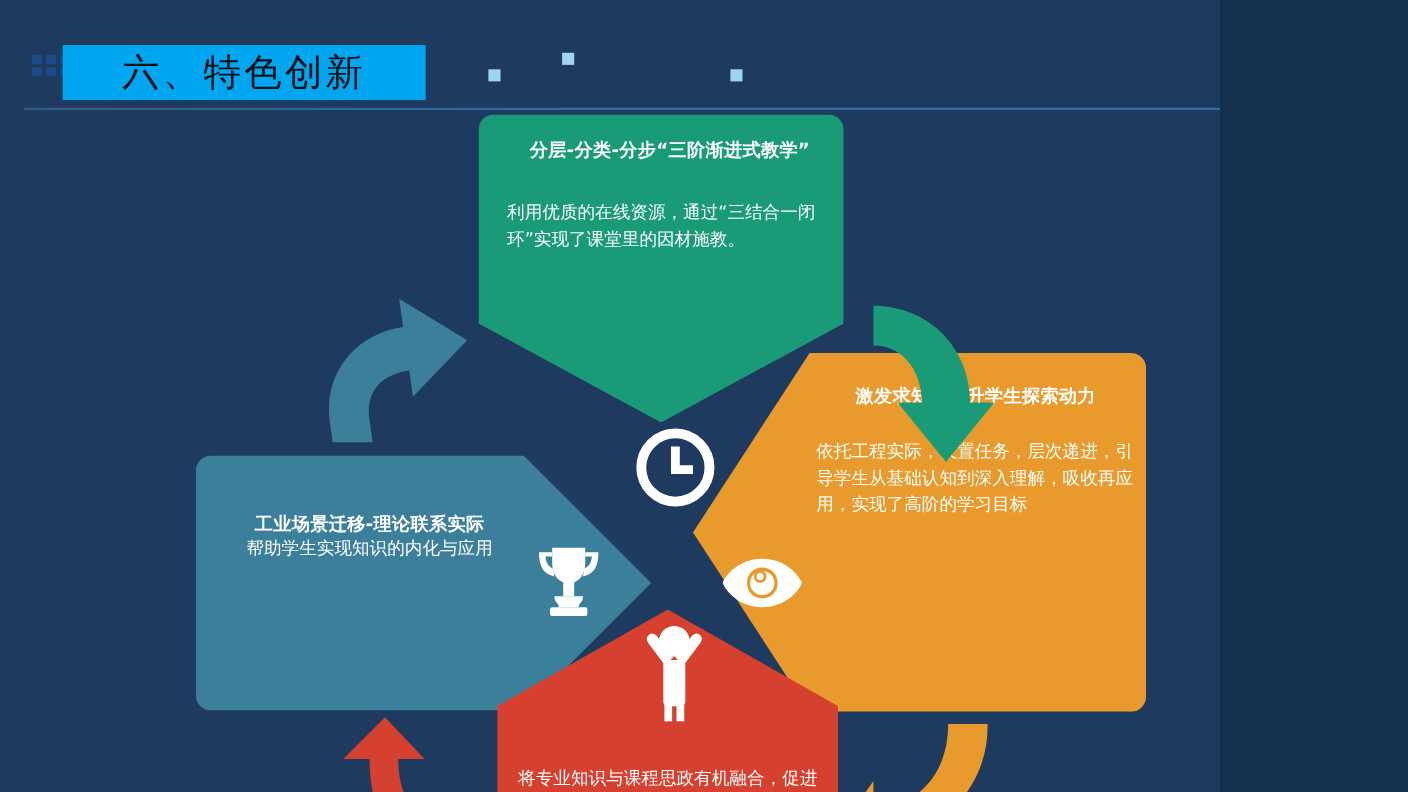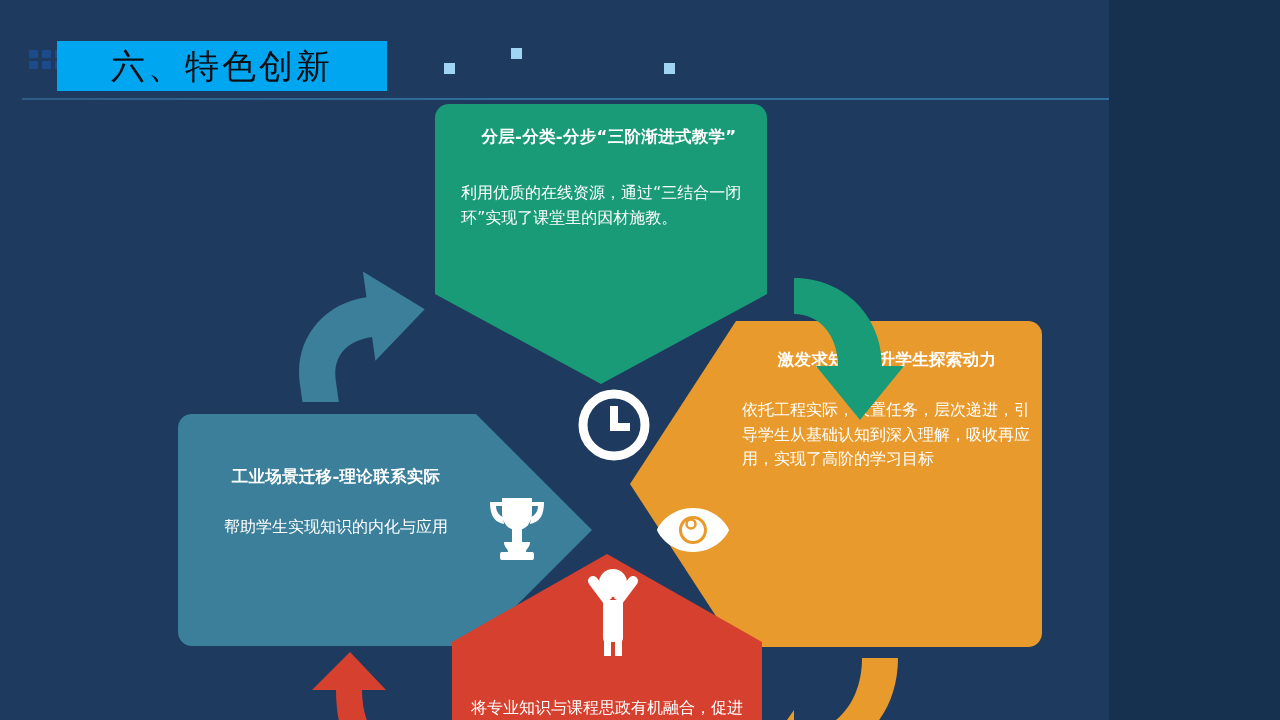--- a/index.html
+++ b/index.html
@@ -162,21 +162,21 @@
   
   #panel-right { left: 630px; top: 217px; width: 412px; height: 326px; }
   #panel-right .content { left: 112px; top: 28px; width: 290px; }
   #panel-right .p-title { text-align: center; }
   #panel-right .p-body { margin-top: 28px; }
 
   
   #panel-left { left: 178px; top: 310px; width: 414px; height: 232px; }
   #panel-left .content { left: 8px; top: 52px; width: 300px; }
   #panel-left .p-title { text-align: center; }
-  #panel-left .p-body { margin-top: 28px; text-align: center; }
+  #panel-left .p-body { text-align: center; }
 
   
   #panel-bottom { left: 452px; top: 450px; width: 310px; height: 266px; }
   #panel-bottom .content { left: 18px; top: 104px; width: 274px; }
   #panel-bottom .p-title { text-align: center; }
   #panel-bottom .p-body { margin-top: 38px; text-align: center; }
 
   .icon-holder { position: absolute; }
   #icon-clock  { left: 578px; top: 285px; width: 72px; height: 72px; }
   #icon-trophy { left: 482px; top: 392px; width: 70px; height: 64px; }

